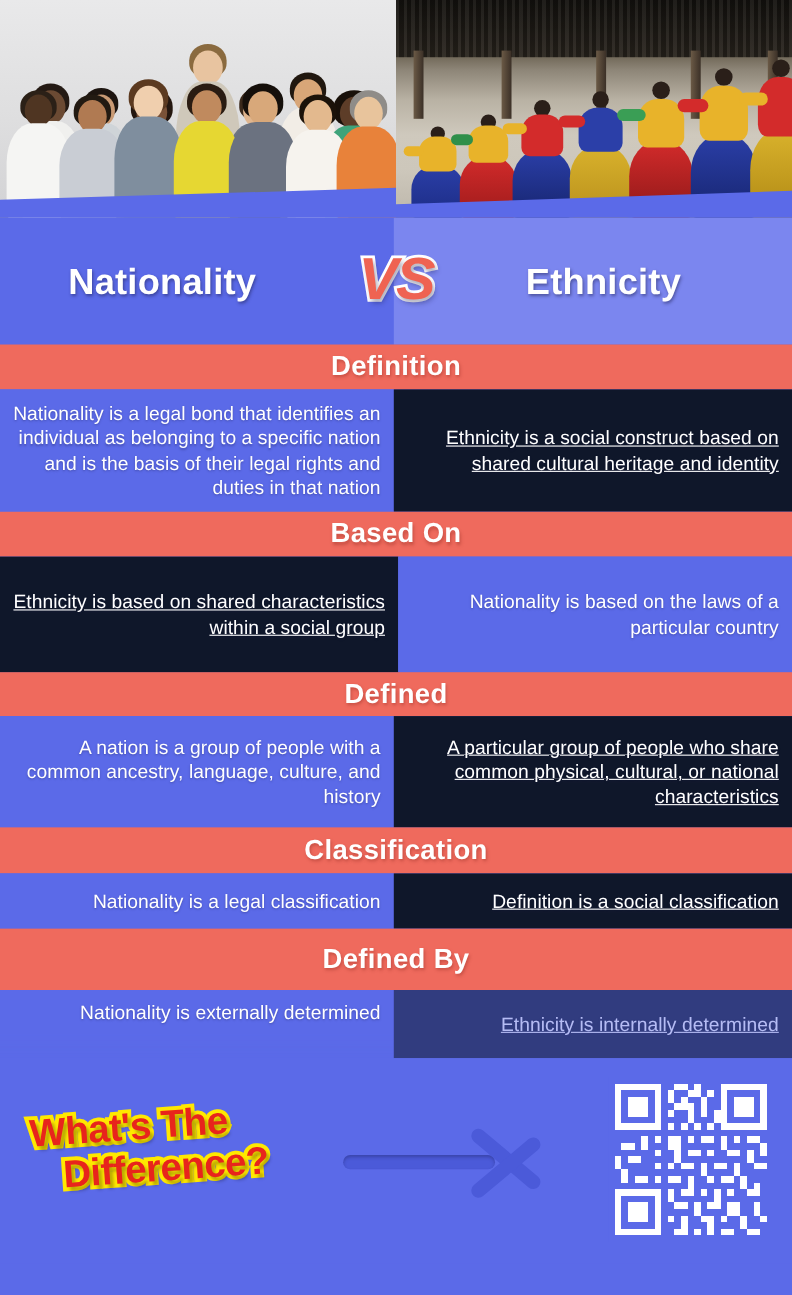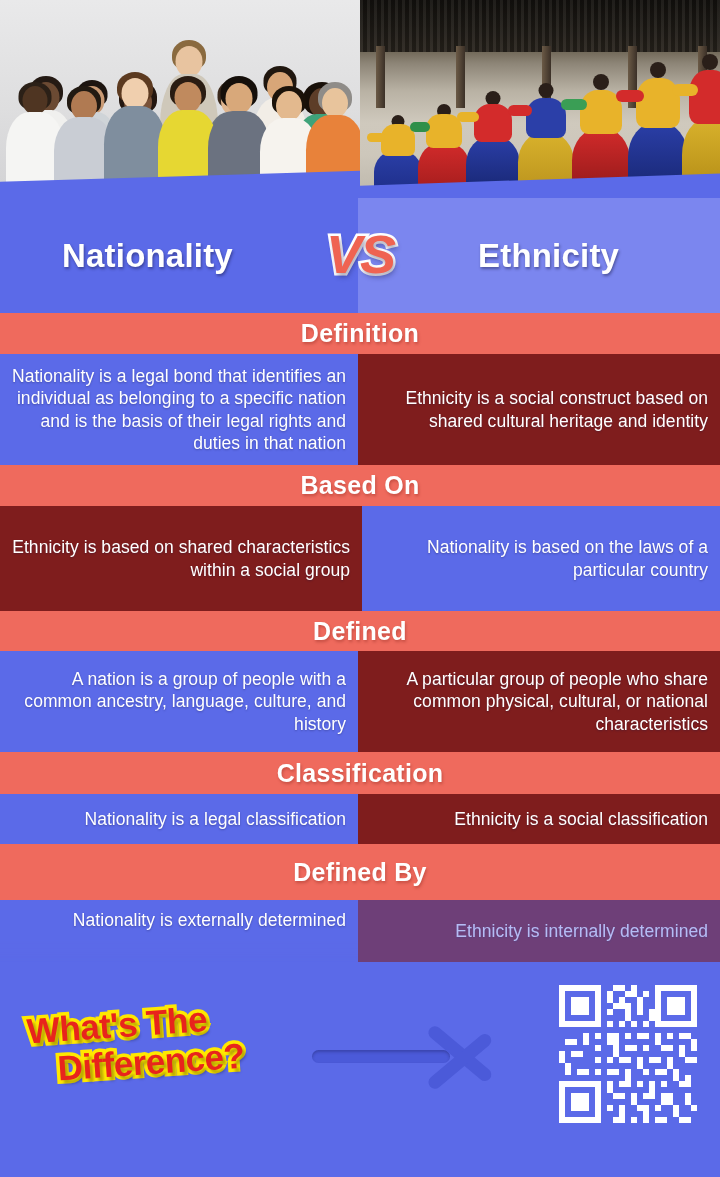--- a/index.html
+++ b/index.html
@@ -193,21 +193,21 @@
     line-height: 1.26;
     letter-spacing: .05px;
     text-shadow: 0 1px 2px rgba(25,25,70,.35);
     display: flex;
     flex-direction: column;
     justify-content: center;
     overflow: hidden;
     text-align: right;
   }
   .cell-left  { width: 358px; background: #5b6ae8; }
-  .cell-right { width: 362px; background: #7f1d1d; }
+  .cell-right { width: 362px; background: #0f172a; text-decoration: underline; }
 
   
   .faded .cell-left,
   .faded .cell-right {
     justify-content: flex-start;
   }
   .faded .cell-left {
     -webkit-mask-image: linear-gradient(180deg, #000 0 62%, rgba(0,0,0,.18) 86%, rgba(0,0,0,.05) 100%);
             mask-image: linear-gradient(180deg, #000 0 62%, rgba(0,0,0,.18) 86%, rgba(0,0,0,.05) 100%);
   }
@@ -446,21 +446,21 @@
 
   <div class="section-head" style="height:40px;">Defined</div>
   <div class="section-body" style="height:101px;">
     <div class="cell cell-left">A nation is a group of people with a common ancestry, language, culture, and history</div>
     <div class="cell cell-right">A particular group of people who share common physical, cultural, or national characteristics</div>
   </div>
 
   <div class="section-head" style="height:42px;">Classification</div>
   <div class="section-body" style="height:50px;">
     <div class="cell cell-left">Nationality is a legal classification</div>
-    <div class="cell cell-right">Ethnicity is a social classification</div>
+    <div class="cell cell-right">Definition is a social classification</div>
   </div>
 
   <div class="section-head" style="height:56px;">Defined By</div>
   <div class="section-body faded" style="height:62px;">
     <div class="cell cell-left">Nationality is externally determined</div>
     <div class="cell cell-right">Ethnicity is internally determined</div>
   </div>
 
   <div class="footer">
 

